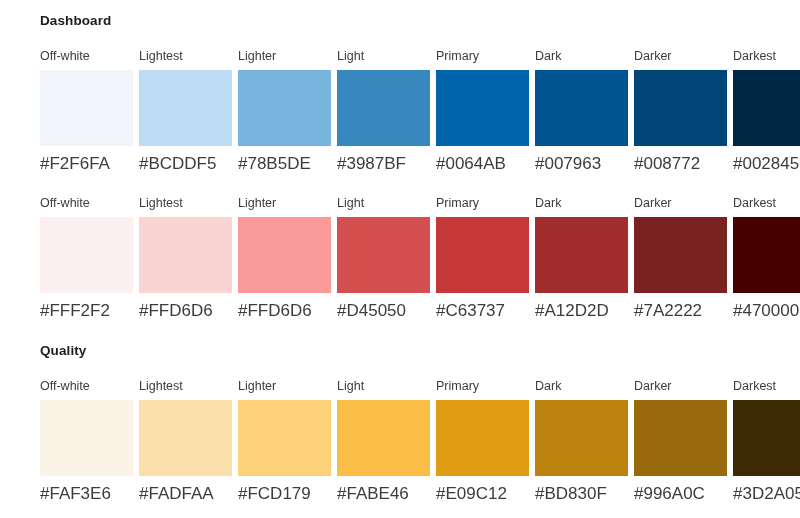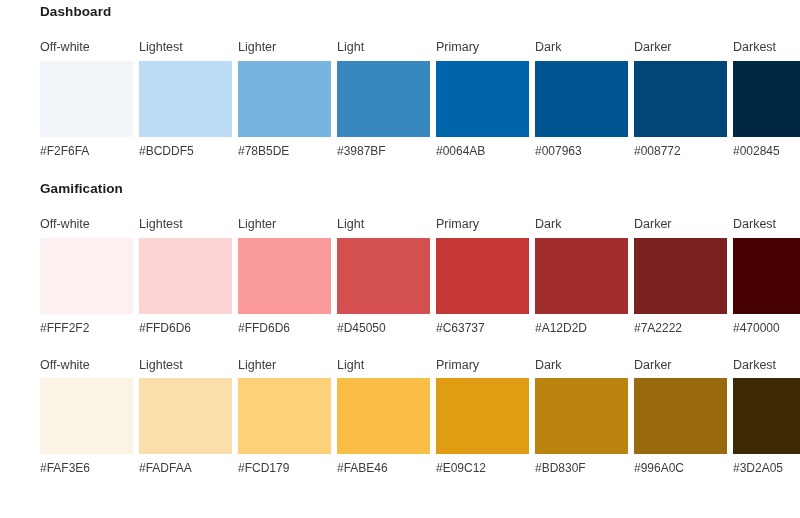--- a/index.html
+++ b/index.html
@@ -14,21 +14,21 @@
     overflow: hidden;
     font-family: "Liberation Sans", sans-serif;
     -webkit-font-smoothing: antialiased;
   }
   .palette-page {
     position: relative;
     width: 800px;
     height: 518px;
     background: #ffffff;
     box-sizing: border-box;
-    padding: 4px 0 0 40px;
+    padding: 13px 0 0 40px;
   }
   .palette-section {
     margin-bottom: 22px;
   }
   .section-heading {
     font-size: 13.5px;
     font-weight: bold;
     color: #1c1c1c;
     line-height: 1.2;
     margin: 0 0 9px 0;
@@ -49,21 +49,21 @@
     line-height: 1.25;
     margin-bottom: 5px;
     white-space: nowrap;
   }
   .swatch-chip {
     width: 93px;
     height: 76px;
     display: block;
   }
   .swatch-hex {
-    font-size: 12px;
+    font-size: 17px;
     color: #3c3c3c;
     line-height: 1.25;
     margin-top: 7px;
     white-space: nowrap;
   }
 </style>
 </head>
 <body>
 
 <div class="palette-page">
@@ -107,21 +107,20 @@
           <div class="swatch-hex">#008772</div>
         </div>
         <div class="swatch-col">
           <div class="swatch-label">Darkest</div>
           <div class="swatch-chip" style="background-color: rgb(0, 40, 69);"></div>
           <div class="swatch-hex">#002845</div>
         </div>
       </div>
     </div>
     <div class="palette-section">
-      <div class="section-heading">Gamification</div>
       <div class="swatch-row">
         <div class="swatch-col">
           <div class="swatch-label">Off-white</div>
           <div class="swatch-chip" style="background-color: rgb(253, 240, 240);"></div>
           <div class="swatch-hex">#FFF2F2</div>
         </div>
         <div class="swatch-col">
           <div class="swatch-label">Lightest</div>
           <div class="swatch-chip" style="background-color: rgb(252, 211, 211);"></div>
           <div class="swatch-hex">#FFD6D6</div>
@@ -152,20 +151,21 @@
           <div class="swatch-hex">#7A2222</div>
         </div>
         <div class="swatch-col">
           <div class="swatch-label">Darkest</div>
           <div class="swatch-chip" style="background-color: rgb(71, 0, 0);"></div>
           <div class="swatch-hex">#470000</div>
         </div>
       </div>
     </div>
     <div class="palette-section">
+      <div class="section-heading">Quality</div>
       <div class="swatch-row">
         <div class="swatch-col">
           <div class="swatch-label">Off-white</div>
           <div class="swatch-chip" style="background-color: rgb(250, 243, 230);"></div>
           <div class="swatch-hex">#FAF3E6</div>
         </div>
         <div class="swatch-col">
           <div class="swatch-label">Lightest</div>
           <div class="swatch-chip" style="background-color: rgb(250, 223, 170);"></div>
           <div class="swatch-hex">#FADFAA</div>

